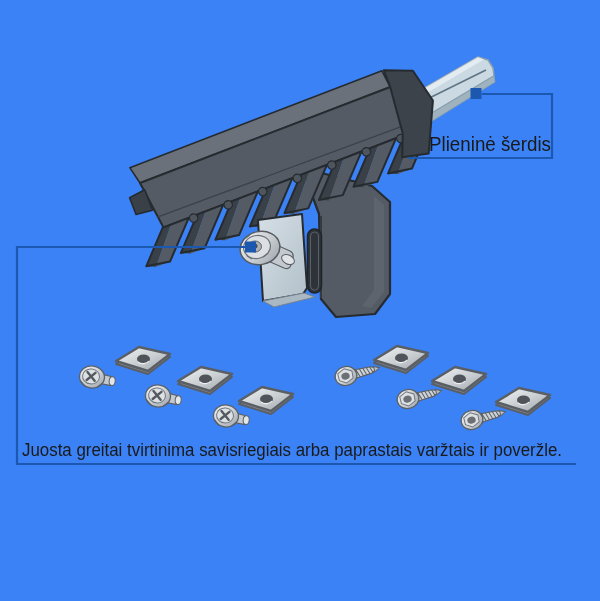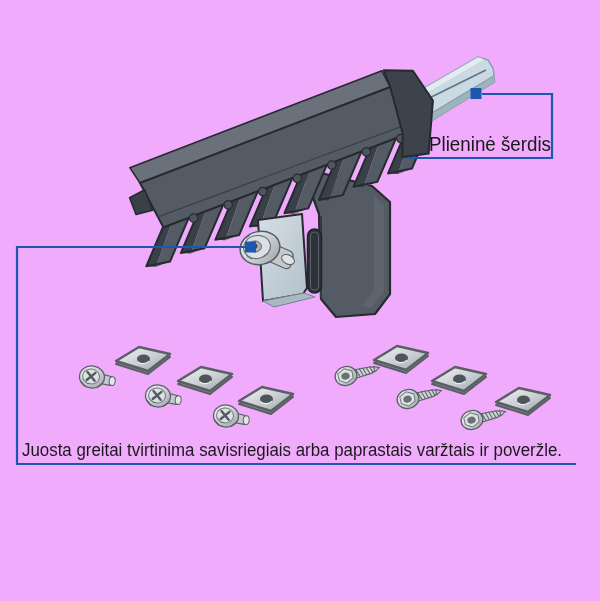--- a/index.html
+++ b/index.html
@@ -14,21 +14,21 @@
   .label-text{fill:var(--label-text,#1a1a1a);}
   .rack-front{fill:var(--rack-body,#545b64);}
   .rack-topface{fill:var(--rack-top,#6a717a);}
   .tooth-dark{fill:var(--tooth-shadow,#394047);}
   .tooth-light{fill:var(--rack-body,#545b64);}
   .core-fill{fill:var(--core-fill,#cbd9e2);}
 </style>
 </head>
 <body>
 
-<div class="stage" style="background: #f0abfc;">
+<div class="stage" style="background: #3b82f6;">
 <svg width="600" height="601" viewBox="0 0 600 601">
   <defs>
     <linearGradient id="met" x1="0" y1="0" x2="1" y2="1">
       <stop offset="0" stop-color="#f4f6f7"></stop>
       <stop offset="0.55" stop-color="#c8cdd1"></stop>
       <stop offset="1" stop-color="#9aa1a7"></stop>
     </linearGradient>
     <linearGradient id="coreg" x1="0" y1="0" x2="0" y2="1">
       <stop offset="0" stop-color="#dde6ec"></stop>
       <stop offset="1" stop-color="#b4c5d0"></stop>

